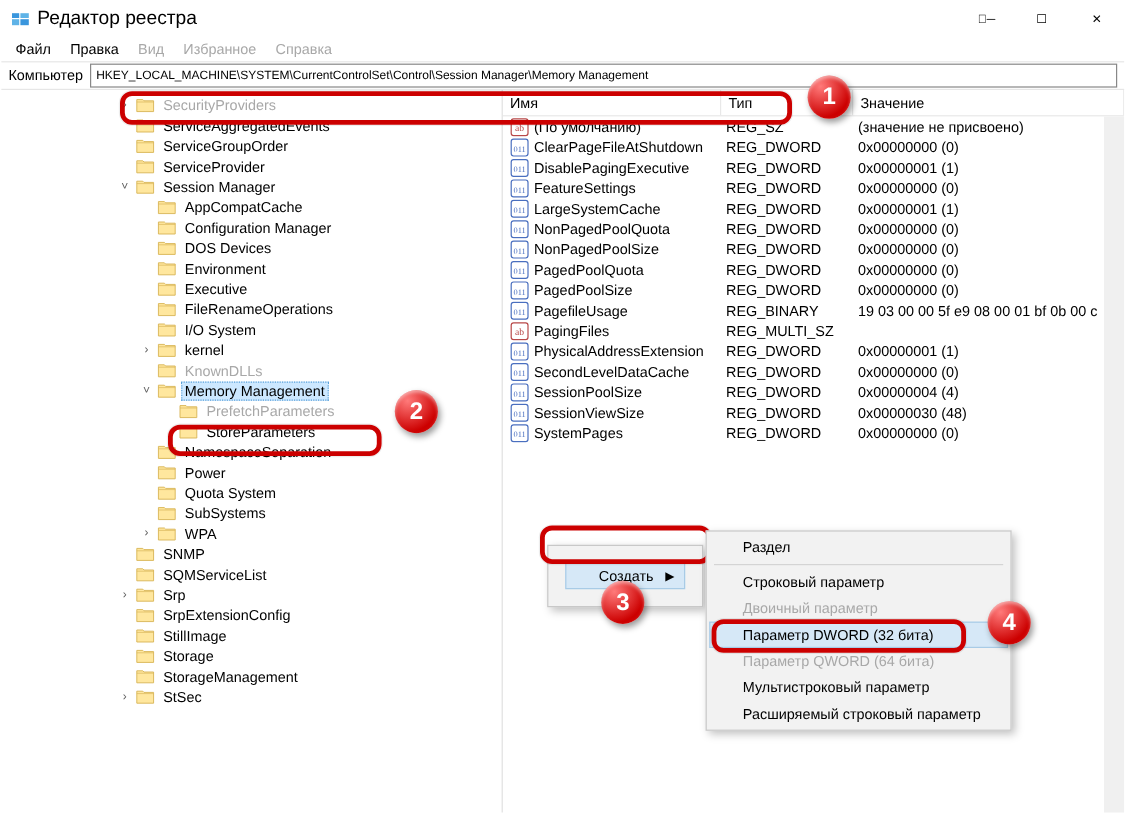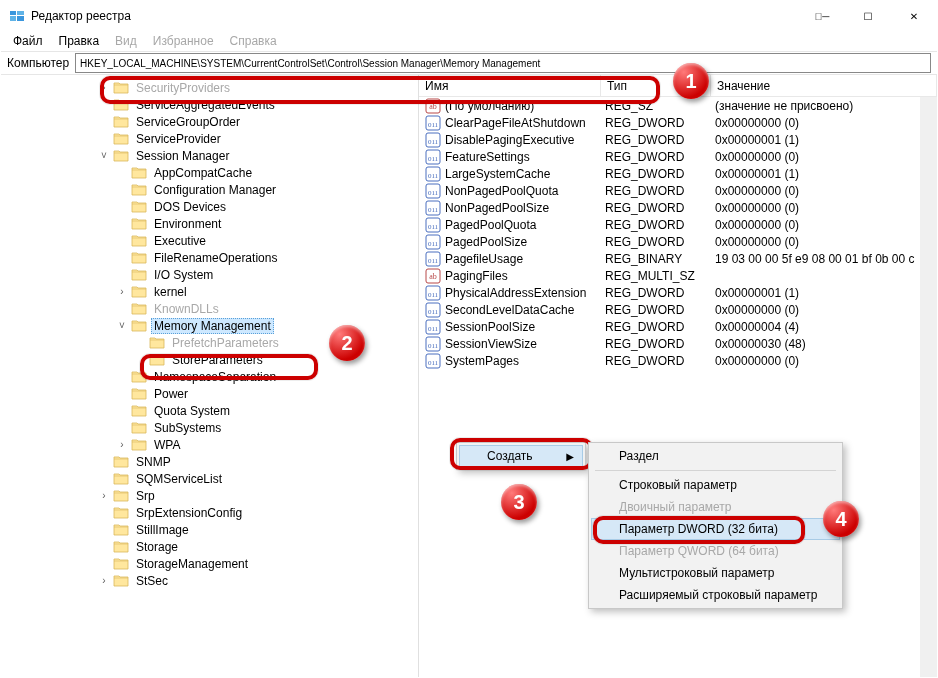--- a/index.html
+++ b/index.html
@@ -1,20 +1,20 @@
 <!DOCTYPE html>
 <html><head>
 <meta charset="utf-8">
 <style>
   * { box-sizing: border-box; }
   html, body { margin:0; padding:0; font-family:"Segoe UI", Tahoma, sans-serif; font-size:12px; color:#000; background:#fff; }
   .window { width:938px; height:678px; position:relative; background:#fff; border:1px solid #fff; overflow:hidden }
   .titlebar { height:30px; display:flex; align-items:center; padding:0 0 0 8px; }
   .titlebar .app-icon-svg { width:16px; height:16px; display:inline-block; margin-right:6px }
-  .titlebar .title { font-size:12px; }
+  .titlebar .title { font-size:16px; }
   .winbtns { margin-left:auto; display:flex; }
   .winbtn { width:46px; height:30px; display:flex; align-items:center; justify-content:center; font-family:"Segoe MDL2 Assets","Segoe UI Symbol",sans-serif; font-size:10px; color:#000;}
   .menubar { height:20px; display:flex; align-items:center; padding:0 6px; gap:4px; }
   .menubar .menuitem { padding:1px 6px; }
   .addressrow { height:24px; display:flex; align-items:center; border-top:1px solid #e6e6e6; border-bottom:1px solid #e6e6e6; padding:0 6px; gap:6px; position:relative }
   .addressrow .lbl { }
   .addressbox { flex:1; height:20px; border:1px solid #888; padding:0 4px; display:flex; align-items:center; font-size:10px; background:#fff; white-space:nowrap; overflow:hidden }
   .main { display:flex; height:calc(678px - 30px - 20px - 24px); }
   .treepane { width:418px; overflow:auto; position:relative; border-right:1px solid #e0e0e0; padding:4px 0 4px 6px; }
   .listpane { flex:1; overflow:hidden; position:relative }
@@ -579,21 +579,21 @@
     <div class="scroll-gutter"></div>
   </div>
 </div>
 
 <div class="callout-ring" style="left:99px; top:75px; width:560px; height:28px;"></div>
 <div class="callout-num" style="left:672px; top:62px">1</div>
 
 <div class="callout-ring" style="left:139px; top:353px; width:178px; height:26px;"></div>
 <div class="callout-num" style="left:328px; top:324px">2</div>
 
-<div class="ctxmenu" style="left:455px; top:441px; width:130px; padding:2px">
+<div class="ctxmenu" style="left:455px; top:453px; width:130px; padding:14px">
   <div class="item hover">
     <span>Создать</span>
     <span class="arrow">▶</span>
   </div>
 </div>
 <div class="callout-ring" style="left:449px; top:437px; width:143px; height:32px;"></div>
 <div class="callout-num" style="left:500px; top:483px">3</div>
 
 <div class="ctxmenu" style="left:587px; top:441px; width:255px" id="submenu">
       <div class="item">Раздел</div>

